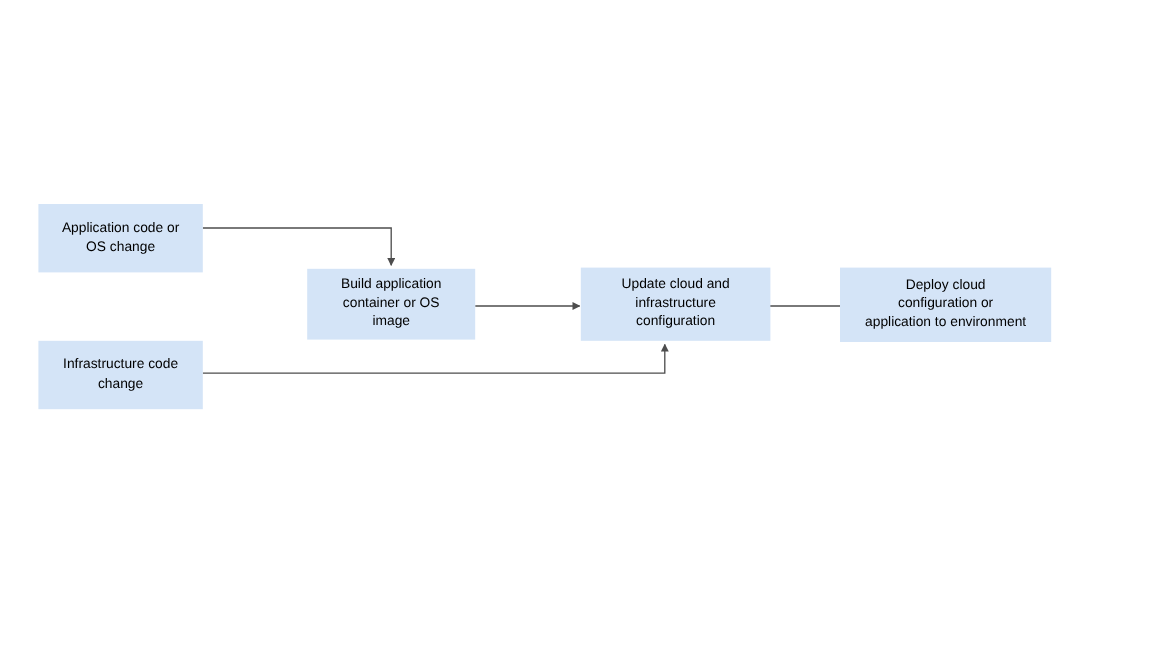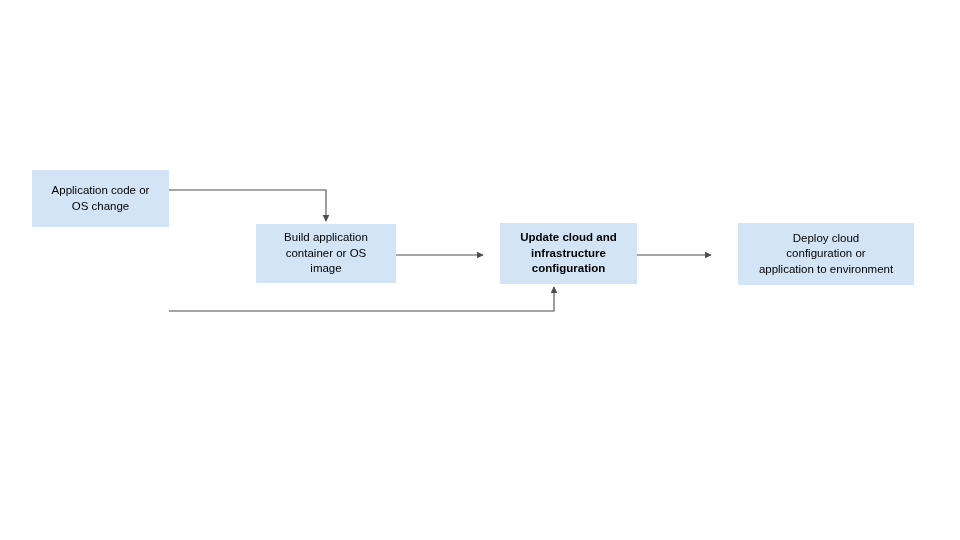--- a/index.html
+++ b/index.html
@@ -42,22 +42,22 @@
     line-height: 15.5px;
     padding: 2px 6px;
   }
   .node-label {
     display: block;
     white-space: pre-line;
   }
   
   #node-app-change      { left: 32px;  top: 170px; width: 137px; height: 57px; }
   #node-build-image     { left: 256px; top: 224px; width: 140px; height: 59px; justify-content: center; }
-  #node-update-config   { left: 500px; top: 223px; width: 137px; height: 61px; font-weight: bold; }
-  #node-deploy          { left: 738px; top: 223px; width: 176px; height: 62px; }
+  #node-update-config   { left: 484px; top: 223px; width: 158px; height: 61px; }
+  #node-deploy          { left: 700px; top: 223px; width: 176px; height: 62px; }
   #node-infra-change    { left: 32px;  top: 284px; width: 137px; height: 57px; }
 </style>
 </head>
 <body>
 
 <div id="canvas">
 
   <svg id="edge-layer" viewBox="0 0 960 540" width="960" height="540" xmlns="http://www.w3.org/2000/svg">
     <defs>
       <marker id="arrow-end" viewBox="0 0 10 10" refX="9" refY="5" markerWidth="6" markerHeight="6" orient="auto-start-reverse">
@@ -90,14 +90,18 @@
 infrastructure
 configuration</span>
   </div>
 
   <div class="node" id="node-deploy">
     <span class="node-label">Deploy cloud
 configuration or
 application to environment</span>
   </div>
 
+  <div class="node" id="node-infra-change">
+    <span class="node-label">Infrastructure code
+change</span>
+  </div>
 
 </div>
 
 </body></html>

